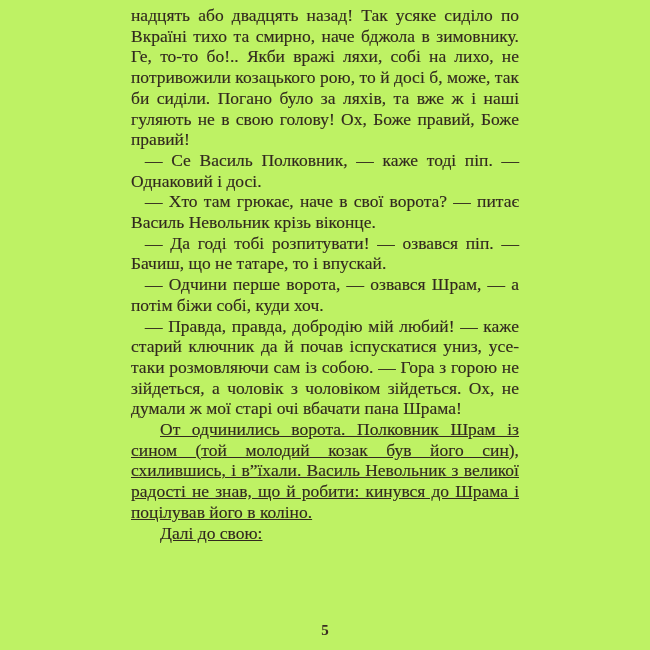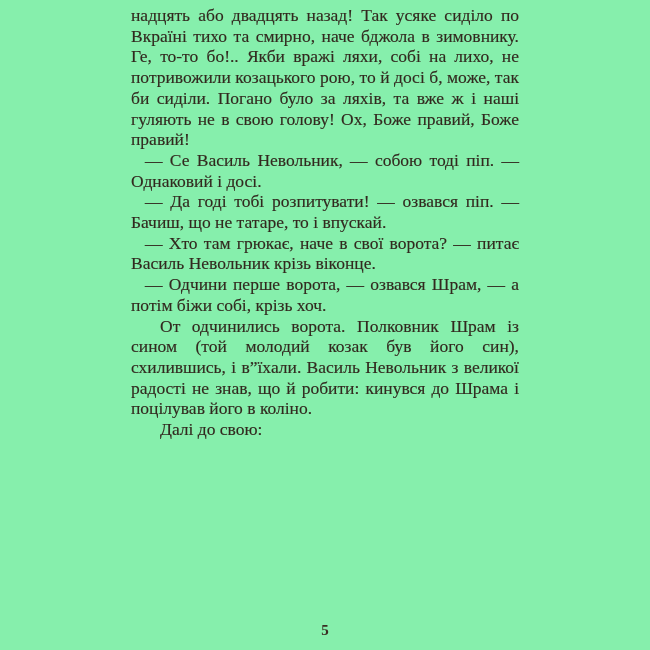--- a/index.html
+++ b/index.html
@@ -31,39 +31,40 @@
     -webkit-text-stroke: 0.15px currentColor;
     hyphens: auto;
     -webkit-hyphens: auto;
   }
   .text-block p {
     margin: 0;
     padding: 0;
   }
   .indent-none   { text-indent: 0; }
   .indent-dialog { text-indent: 14px; }
-  .indent-normal { text-indent: 29px; }
+  .indent-normal { text-indent: 29px; text-decoration: underline; }
   .page-number {
     position: absolute;
     top: 622px;
     left: 0;
     width: 650px;
     text-align: center;
     font-size: 15px;
     font-weight: bold;
     color: #3a2d22;
   }
 </style>
 </head>
 <body style="background: rgb(250, 245, 233);">
 
-<div class="page" style="background: #86efac; color: rgb(50, 41, 31);">
+<div class="page" style="background: #bef264; color: rgb(50, 41, 31);">
   <div class="text-block" id="paragraphs">
       <p class="indent-none">надцять або двадцять назад! Так усяке сиділо по Вкраїні тихо та смирно, наче бджола в зимовнику. Ге, то-то бо!.. Якби вражі ляхи, собі на лихо, не потривожили козацького рою, то й досі б, може, так би сиділи. Погано було за ляхів, та вже ж і наші гуляють не в свою голову! Ох, Боже правий, Боже правий!</p>
-      <p class="indent-dialog">— Се Василь Невольник, — собою тоді піп. — Однаковий і досі.</p>
+      <p class="indent-dialog">— Се Василь Полковник, — каже тоді піп. — Однаковий і досі.</p>
+      <p class="indent-dialog">— Хто там грюкає, наче в свої ворота? — питає Василь Невольник крізь віконце.</p>
       <p class="indent-dialog">— Да годі тобі розпитувати! — озвався піп. — Бачиш, що не татаре, то і впускай.</p>
-      <p class="indent-dialog">— Хто там грюкає, наче в свої ворота? — питає Василь Невольник крізь віконце.</p>
-      <p class="indent-dialog">— Одчини перше ворота, — озвався Шрам, — а потім біжи собі, крізь хоч.</p>
+      <p class="indent-dialog">— Одчини перше ворота, — озвався Шрам, — а потім біжи собі, куди хоч.</p>
+      <p class="indent-dialog">— Правда, правда, добродію мій любий! — каже старий ключник да й почав іспускатися униз, усе-таки розмовляючи сам із собою. — Гора з горою не зійдеться, а чоловік з чоловіком зійдеться. Ох, не думали ж мої старі очі вбачати пана Шрама!</p>
       <p class="indent-normal">От одчинились ворота. Полковник Шрам із сином (той молодий козак був його син), схилившись, і в”їхали. Василь Невольник з великої радості не знав, що й робити: кинувся до Шрама і поцілував його в коліно.</p>
       <p class="indent-normal">Далі до свою:</p>
     </div>
   <div class="page-number" style="color: rgb(58, 45, 34);">5</div>
 </div>
 
 </body></html>

